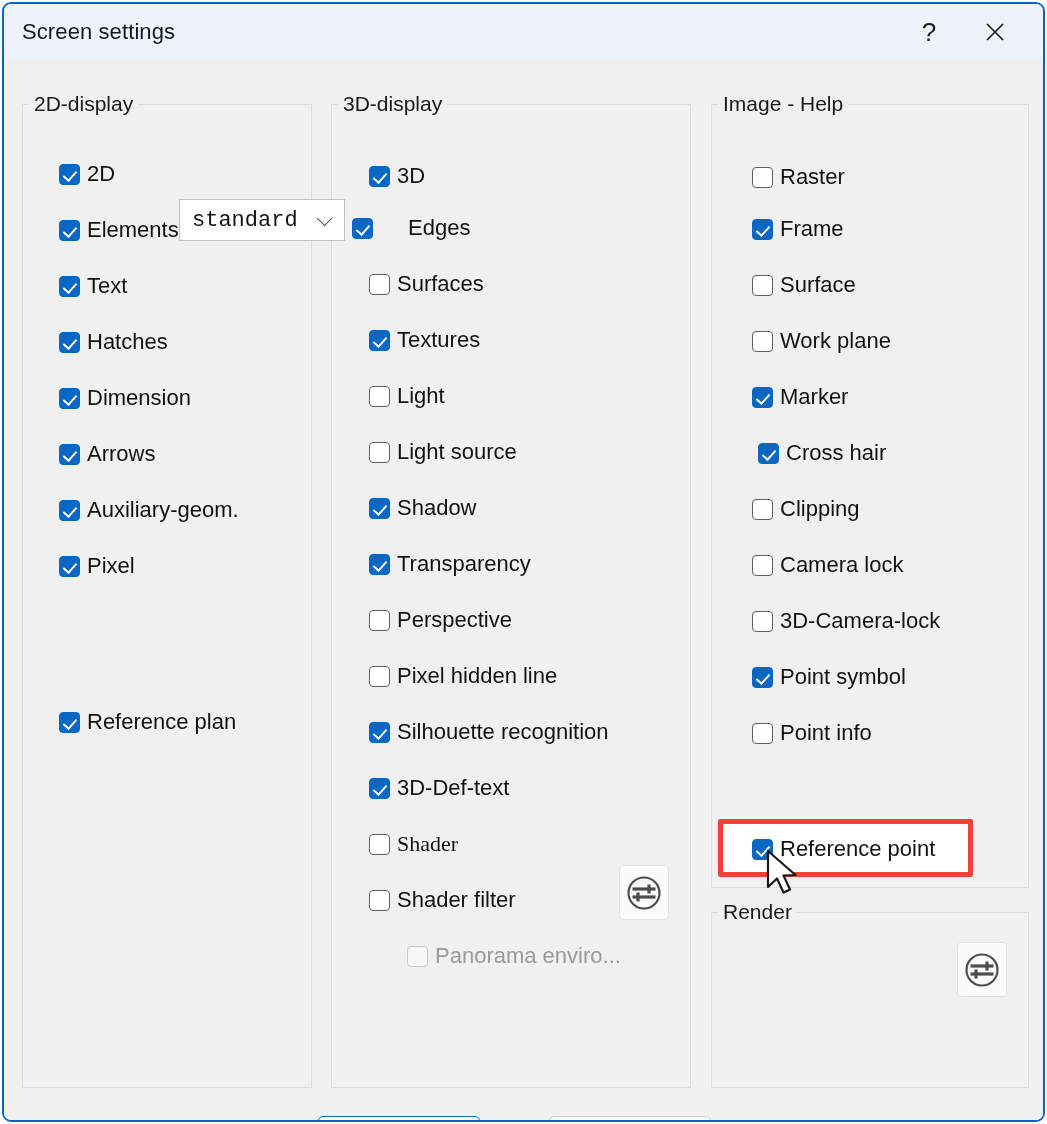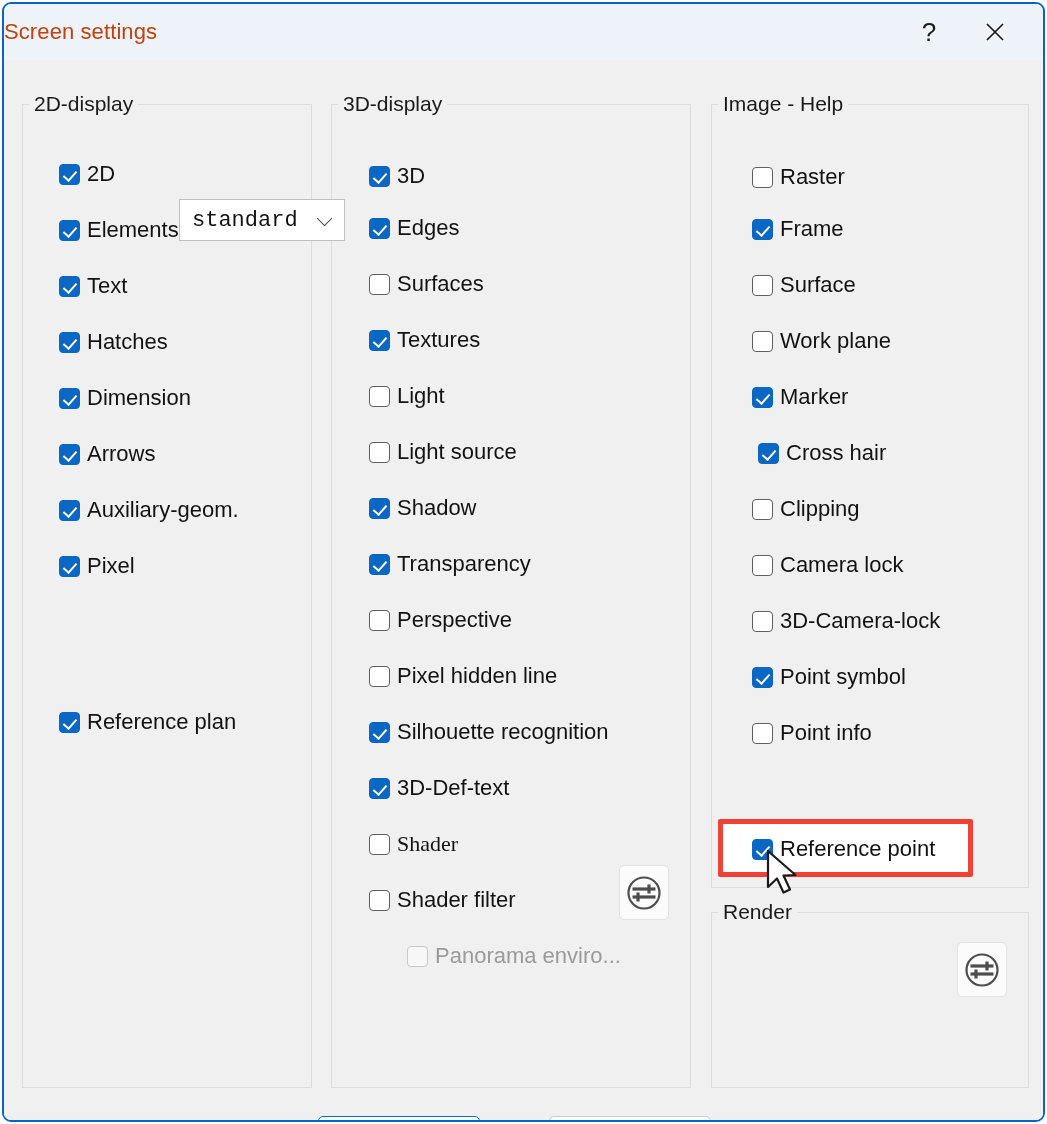--- a/index.html
+++ b/index.html
@@ -21,22 +21,23 @@
   }
 
   
   #titlebar {
     position: absolute; left: 0; top: 0;
     width: 100%; height: 56px;
     background: #eef3f9;
     display: flex; align-items: center;
   }
   #title-text {
+    margin-left: 18px;
     font-size: 22px;
-    color: #c2410c;
+    color: #0f172a;
     letter-spacing: .1px;
   }
   .titlebtn {
     position: absolute; top: 0; height: 56px; width: 56px;
     display: flex; align-items: center; justify-content: center;
     color: #1a1a1a;
   }
   #help-btn { right: 86px; font-size: 26px; }
   #close-btn { right: 20px; }
 
@@ -227,21 +228,21 @@
       <span class="row-label">Reference plan</span>
     </div>
 
     <div class="group" id="grp-3d">
       <div class="group-label">3D-display</div>
     </div>
     <div class="row" style="left:365px; top:102px;">
       <span class="cb checked"></span>
       <span class="row-label">3D</span>
     </div>
-    <div class="row" style="left:365px; top:154px;">
+    <div class="row" style="left:348px; top:154px;gap:28px;">
       <span class="cb checked"></span>
       <span class="row-label">Edges</span>
     </div>
     <div id="combo-standard">
       <span class="combo-text">standard</span>
       <span class="chev"></span>
     </div>
     <div class="row" style="left:365px; top:210px;">
       <span class="cb"></span>
       <span class="row-label">Surfaces</span>

